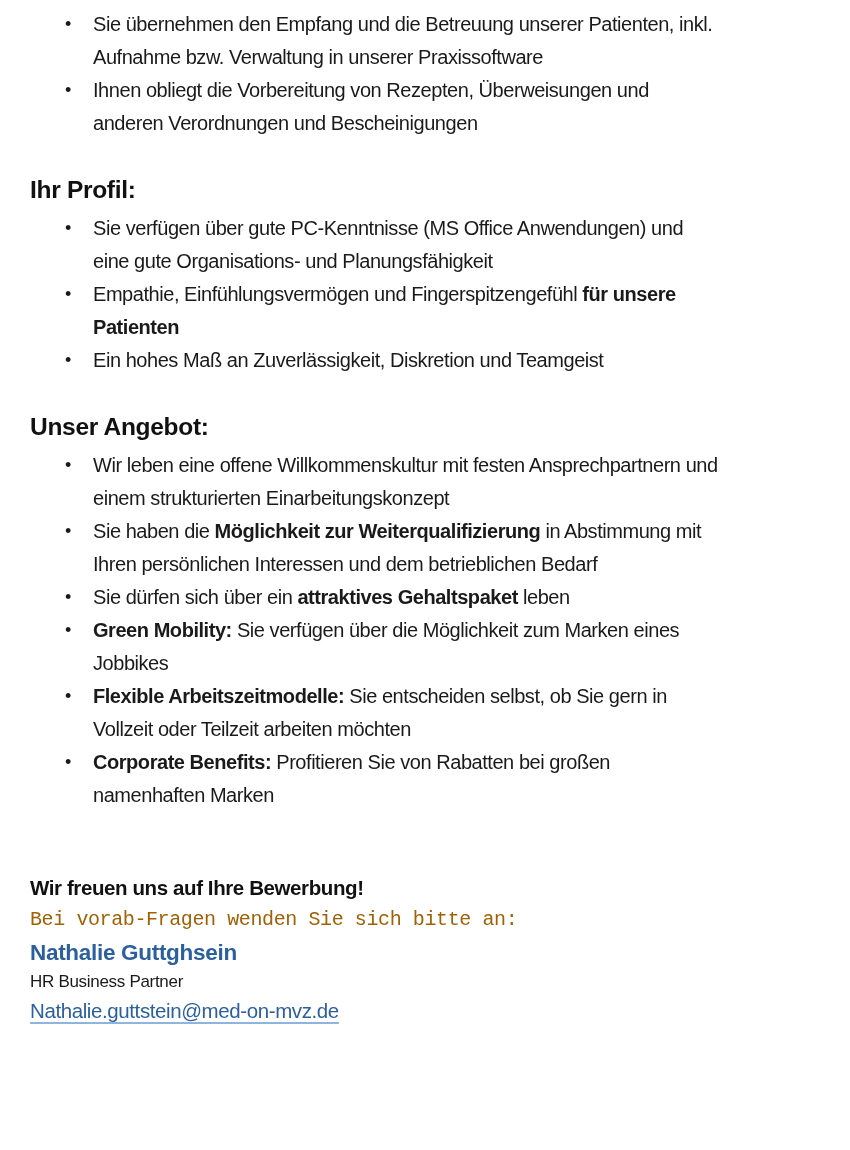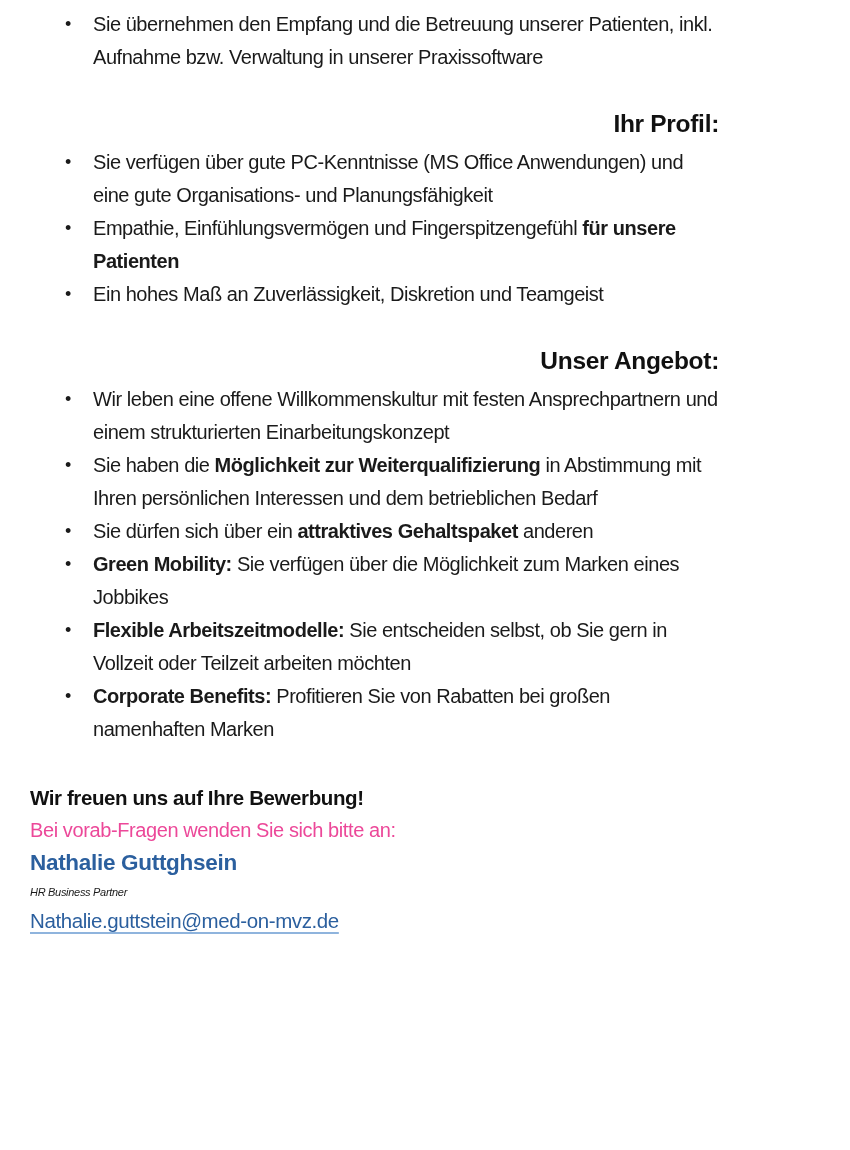--- a/index.html
+++ b/index.html
@@ -39,83 +39,83 @@
     color: #1a1a1a;
   }
   .b { font-weight: 700; }
   h2.section-heading {
     font-size: 24.5px;
     font-weight: 700;
     line-height: 33px;
     letter-spacing: -0.3px;
     margin: 33px 0 6px 0;
     color: #111111;
-    text-align: right;
   }
-  .closing { margin-top: 36px; }
+  .closing { margin-top: 60px; }
   .closing-headline {
     font-size: 20.5px;
     font-weight: 700;
     line-height: 32px;
     letter-spacing: -0.4px;
     color: #111111;
   }
   .contact-intro {
     font-size: 20px;
     line-height: 32px;
     letter-spacing: -0.4px;
-    color: #ec4899;
+    color: #a16207;
+    font-family: Liberation Mono, monospace;
   }
   .contact-name {
     font-size: 22.5px;
     font-weight: 700;
     line-height: 33px;
     letter-spacing: -0.3px;
     color: #2b5f9e;
   }
   .contact-title {
-    font-size: 11px;
+    font-size: 17px;
     line-height: 26px;
     letter-spacing: -0.3px;
     color: #1a1a1a;
-    font-style: italic;
   }
   .contact-email {
     display: inline-block;
     font-size: 20.5px;
     line-height: 32px;
     letter-spacing: -0.4px;
     color: #2b5f9e;
     text-decoration: underline;
     text-decoration-color: #8fb4dd;
     text-underline-offset: 4px;
     cursor: pointer;
   }
 </style>
 </head>
 <body>
 
 <div class="doc">
 
   <ul class="bullets" id="intro-list">
       <li><span>Sie übernehmen den Empfang und die Betreuung unserer Patienten, inkl. Aufnahme bzw. Verwaltung in unserer Praxissoftware</span></li>
+      <li><span>Ihnen obliegt die Vorbereitung von Rezepten, Überweisungen und anderen Verordnungen und Bescheinigungen</span></li>
     </ul>
 
   <div id="sections-root">
       <h2 class="section-heading">Ihr Profil:</h2>
       <ul class="bullets">
         <li><span>Sie verfügen über gute PC-Kenntnisse (MS Office Anwendungen) und eine gute Organisations- und Planungsfähigkeit</span></li>
         <li><span>Empathie, Einfühlungsvermögen und Fingerspitzengefühl </span><span class="b">für unsere Patienten</span></li>
         <li><span>Ein hohes Maß an Zuverlässigkeit, Diskretion und Teamgeist</span></li>
       </ul>
       <h2 class="section-heading">Unser Angebot:</h2>
       <ul class="bullets">
         <li><span>Wir leben eine offene Willkommenskultur mit festen Ansprechpartnern und einem strukturierten Einarbeitungskonzept</span></li>
         <li><span>Sie haben die </span><span class="b">Möglichkeit zur Weiterqualifizierung</span><span> in Abstimmung mit Ihren persönlichen Interessen und dem betrieblichen Bedarf</span></li>
-        <li><span>Sie dürfen sich über ein </span><span class="b">attraktives Gehaltspaket</span><span> anderen</span></li>
+        <li><span>Sie dürfen sich über ein </span><span class="b">attraktives Gehaltspaket</span><span> leben</span></li>
         <li><span class="b">Green Mobility:</span><span> Sie verfügen über die Möglichkeit zum Marken eines Jobbikes</span></li>
         <li><span class="b">Flexible Arbeitszeitmodelle:</span><span> Sie entscheiden selbst, ob Sie gern in Vollzeit oder Teilzeit arbeiten möchten</span></li>
         <li><span class="b">Corporate Benefits:</span><span> Profitieren Sie von Rabatten bei großen namenhaften Marken</span></li>
       </ul>
     </div>
 
   <div class="closing">
     <p class="closing-headline">Wir freuen uns auf Ihre Bewerbung!</p>
     <p class="contact-intro">Bei vorab-Fragen wenden Sie sich bitte an:</p>
     <p class="contact-name">Nathalie Guttghsein</p>

